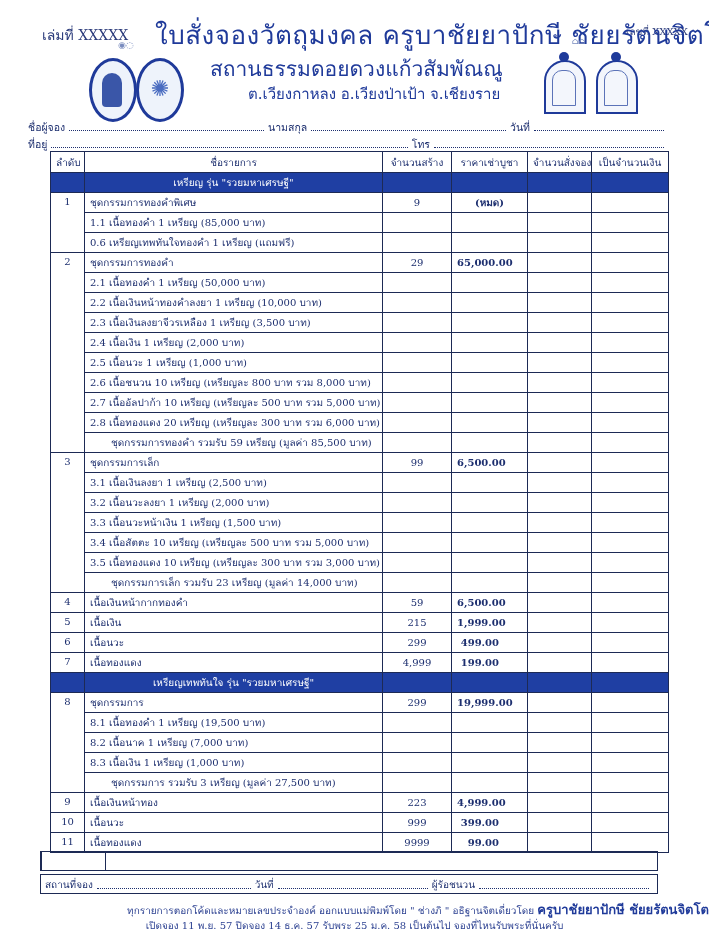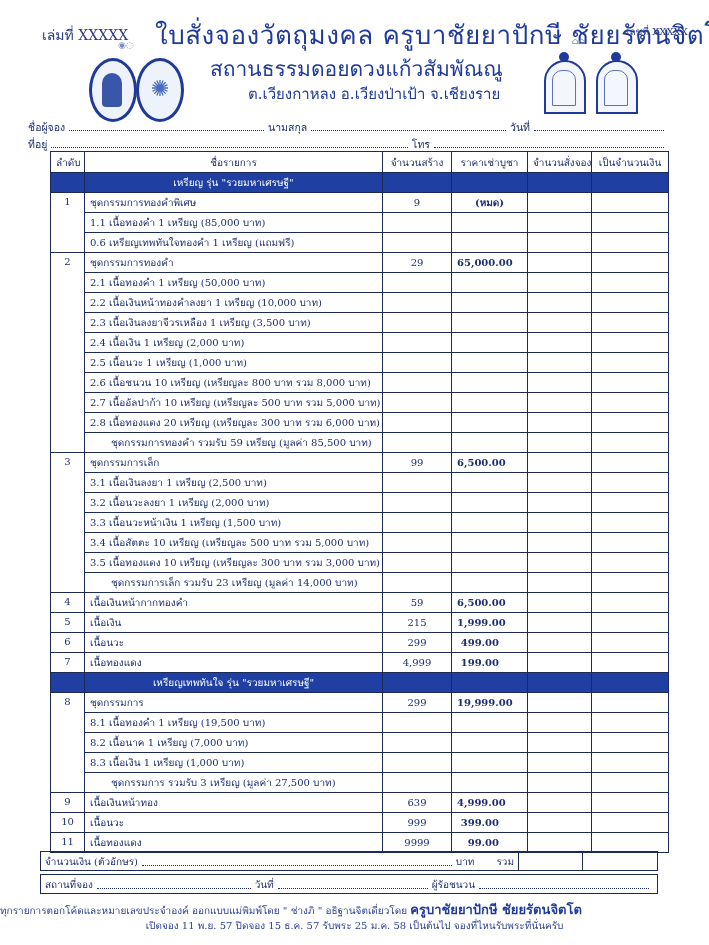--- a/index.html
+++ b/index.html
@@ -34,21 +34,21 @@
   .c-no { text-align:center; vertical-align:top; padding-top:3px !important; }
   .c-num { text-align:center; }
   .c-price { text-align:right; padding-right:28px !important;font-weight:bold; }
   .c-price.center { text-align:center; padding-right:5px !important; }
   .indent { padding-left:26px !important; }
 
   .totals { position:absolute; left:40px; top:851px; width:618px; height:20px; border:1.5px solid #1d2a55; box-sizing:border-box; font-size:10px; display:flex; }
   .totals .wordcell { flex:0 0 477px; display:flex; align-items:center; padding:0 4px; box-sizing:border-box; }
   .totals .box { border-left:1.5px solid #1d2a55; box-sizing:border-box; }
   .place { position:absolute; left:40px; top:874px; width:618px; height:20px; border:1.5px solid #1d2a55; box-sizing:border-box; font-size:10px; display:flex; align-items:center; padding:0 4px; }
-  .foot1 { left:0; width:709px; top:899px; text-align:left; font-size:10px; color:#2a3f90; white-space:nowrap; }
+  .foot1 { left:0; width:709px; top:899px; text-align:right; font-size:10px; color:#2a3f90; white-space:nowrap; }
   .foot1 .big { font-size:13px; font-weight:bold; color:#1f3a9a; }
   .foot2 { left:0; width:709px; top:918px; text-align:center; font-size:10px; color:#2a3f90; white-space:nowrap; }
 </style>
 </head>
 <body>
 
 <div class="abs book-no">
   <span>เล่มที่</span>
   <span>XXXXX</span>
 </div>
@@ -344,21 +344,21 @@
         <td class="indent">ชุดกรรมการ รวมรับ 3 เหรียญ (มูลค่า 27,500 บาท)</td>
         <td></td>
         <td></td>
         <td></td>
         <td></td>
       </tr>
 
     <tr>
       <td class="c-no">9</td>
       <td>เนื้อเงินหน้าทอง</td>
-      <td class="c-num">639</td>
+      <td class="c-num">223</td>
       <td class="c-price">4,999.00</td>
       <td></td>
         <td></td>
     </tr>
     <tr>
       <td class="c-no">10</td>
       <td>เนื้อนวะ</td>
       <td class="c-num">999</td>
       <td class="c-price">399.00</td>
       <td></td>
@@ -369,36 +369,30 @@
       <td>เนื้อทองแดง</td>
       <td class="c-num">9999</td>
       <td class="c-price">99.00</td>
       <td></td>
         <td></td>
     </tr>
   </tbody>
 </table>
 
 <div class="totals">
-  <div class="wordcell">
-    <span>จำนวนเงิน (ตัวอักษร)</span>
-    <span class="dots"></span>
-    <span>บาท</span>
-    <span style="margin-left:22px;">รวม</span>
-  </div>
   <div class="box" style="flex:0 0 64px;"></div>
   <div class="box" style="flex:1;"></div>
 </div>
 
 <div class="place">
   <span>สถานที่จอง</span>
   <span class="dots"></span>
   <span>วันที่</span>
   <span class="dots" style="flex:0 0 150px;"></span>
   <span>ผู้รัอชนวน</span>
   <span class="dots" style="flex:0 0 170px;"></span>
 </div>
 
 <div class="abs foot1">
   <span>ทุกรายการตอกโค้ดและหมายเลขประจำองค์ ออกแบบแม่พิมพ์โดย " ช่างภิ "   อธิฐานจิตเดี่ยวโดย</span>
   <span class="big">ครูบาชัยยาปักษี ชัยยรัตนจิตโต</span>
 </div>
-<div class="abs foot2">เปิดจอง 11 พ.ย. 57 ปิดจอง 15 ธ.ค. 57 รับพระ 25 ม.ค. 58 เป็นต้นไป จองที่ไหนรับพระที่นั่นครับ</div>
+<div class="abs foot2">เปิดจอง 11 พ.ย. 57 ปิดจอง 14 ธ.ค. 57 รับพระ 25 ม.ค. 58 เป็นต้นไป จองที่ไหนรับพระที่นั่นครับ</div>
 
 </body></html>

